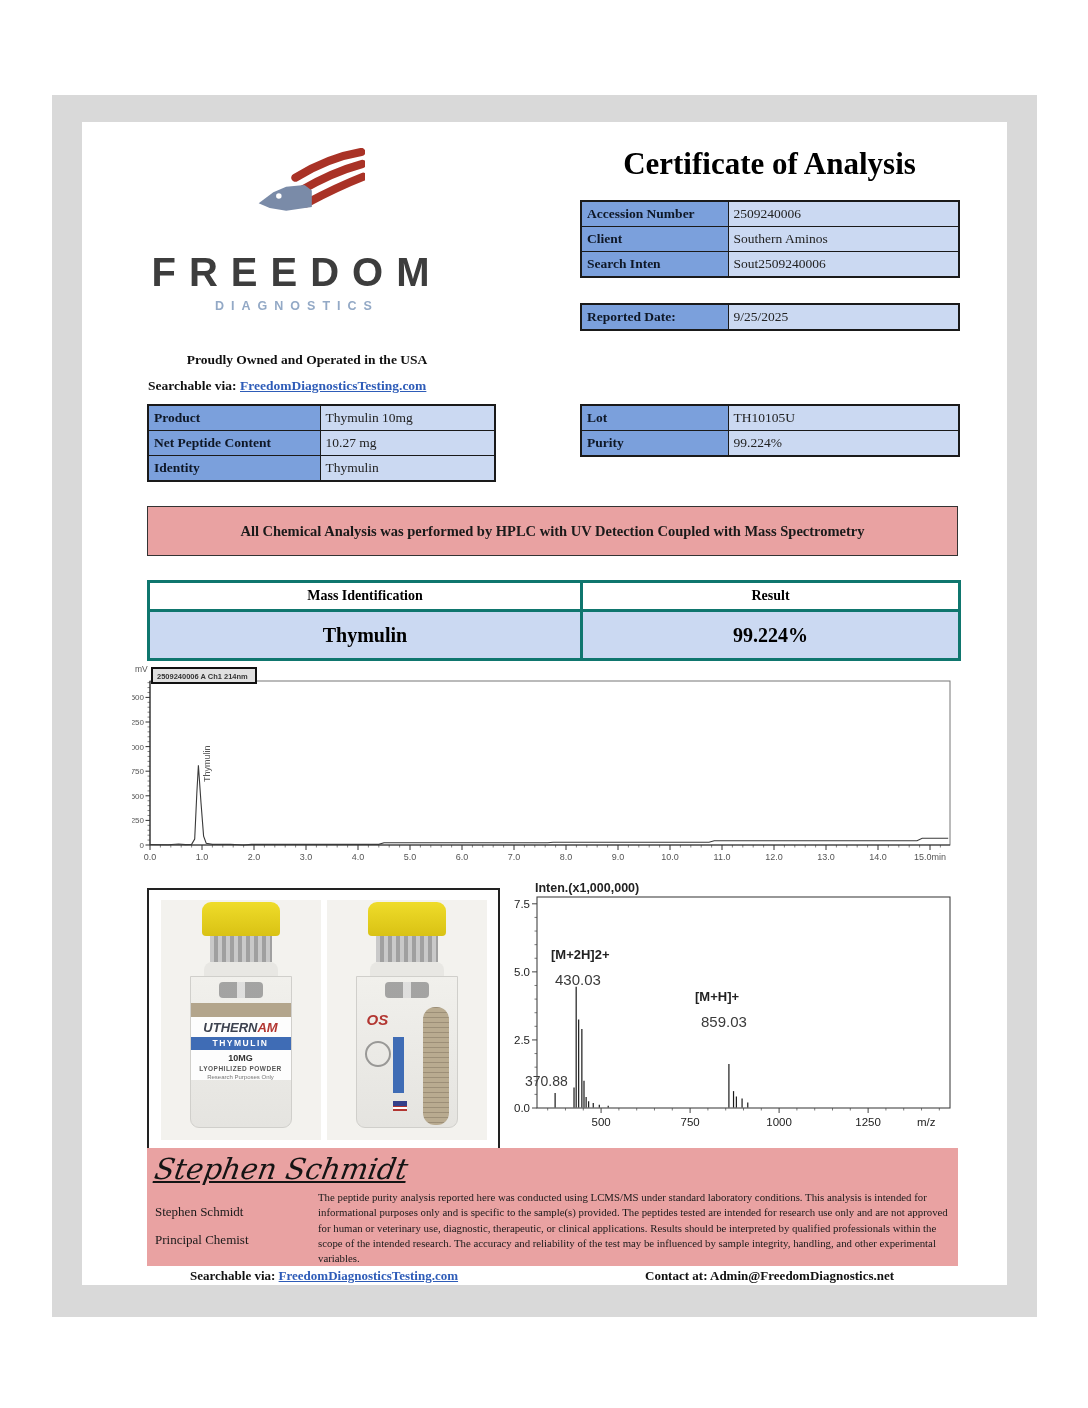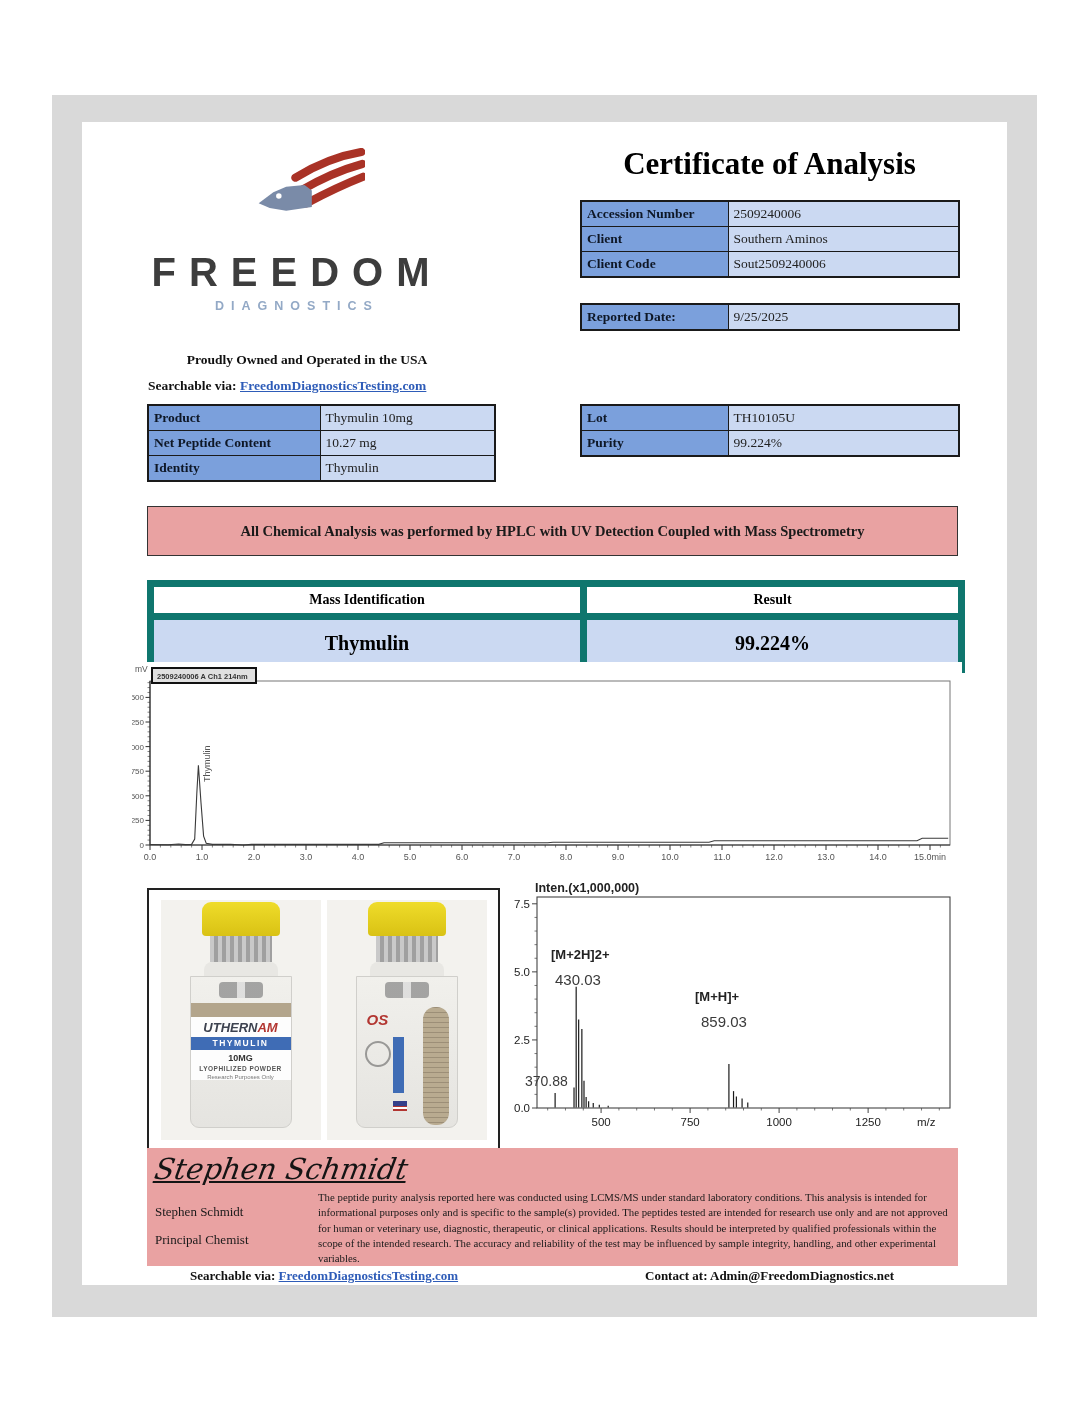--- a/index.html
+++ b/index.html
@@ -28,21 +28,21 @@
 
   .t-info{left:498px;top:78px;width:378px;}
   .t-dates{left:498px;top:181px;width:378px;}
   .t-prod{left:65px;top:282px;width:347px;}
   .t-lot{left:498px;top:282px;width:378px;}
 
   .banner{left:65px;top:384px;width:809px;height:48px;background:#e9a2a2;border:1.5px solid #333;
           display:flex;align-items:center;justify-content:center;font-weight:bold;font-size:14.5px;color:#1a1a1a;}
 
   table.mass{border-collapse:collapse;border:2px solid #1a1a1a;table-layout:fixed;left:65px;top:458px;width:811px;}
-  table.mass td{border:7px solid #0f766e;text-align:center;}
+  table.mass td{border:3px solid #0f766e;text-align:center;}
   .mass-head td{height:24px;background:#fff;font-weight:bold;font-size:14px;}
   .mass-data td{height:44px;background:#cbd9f2;font-weight:bold;font-size:20px;}
 
   
   .hplc-wrap{left:50px;top:540px;width:830px;height:218px;background:#fff;}
 
   
   .photo-box{left:65px;top:766px;width:349px;height:260px;border:2px solid #222;background:#fff;
              display:flex;align-items:center;justify-content:center;gap:6px;}
   .photo-tile{width:160px;height:240px;background:#f3f2ee;display:flex;flex-direction:column;align-items:center;padding-top:2px;box-sizing:border-box;}
@@ -123,21 +123,21 @@
       <tbody>
           <tr>
             <td class="h">Accession Number</td>
           <td class="v">2509240006</td>
           </tr>
       <tr>
             <td class="h">Client</td>
           <td class="v">Southern Aminos</td>
           </tr>
       <tr>
-            <td class="h">Client Code</td>
+            <td class="h">Search Inten</td>
           <td class="v">Sout2509240006</td>
           </tr>
     </tbody>
       </table>
 
     <table class="kv abs t-dates">
       <colgroup>
           <col style="width:147px">
           <col style="width:231px">
         </colgroup>

